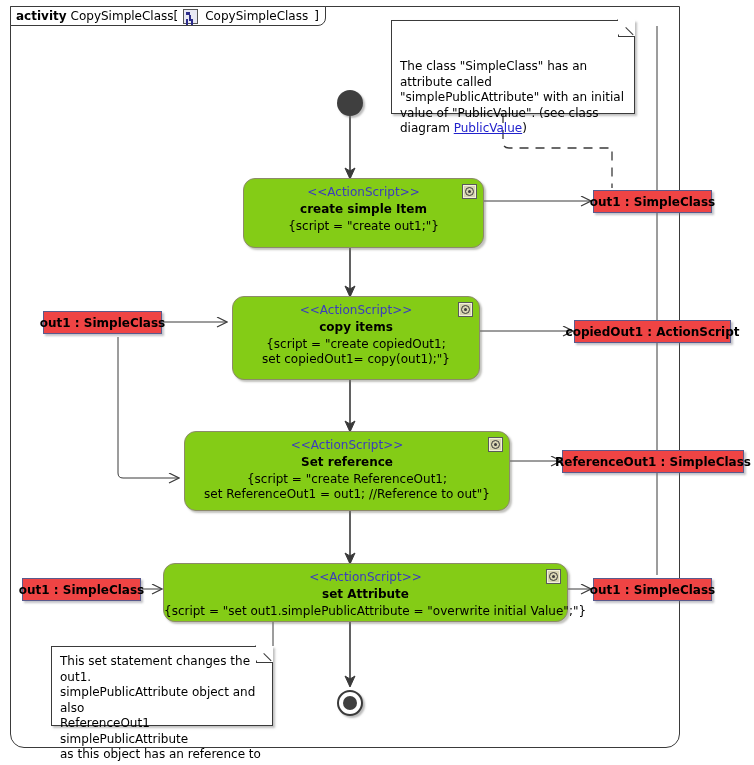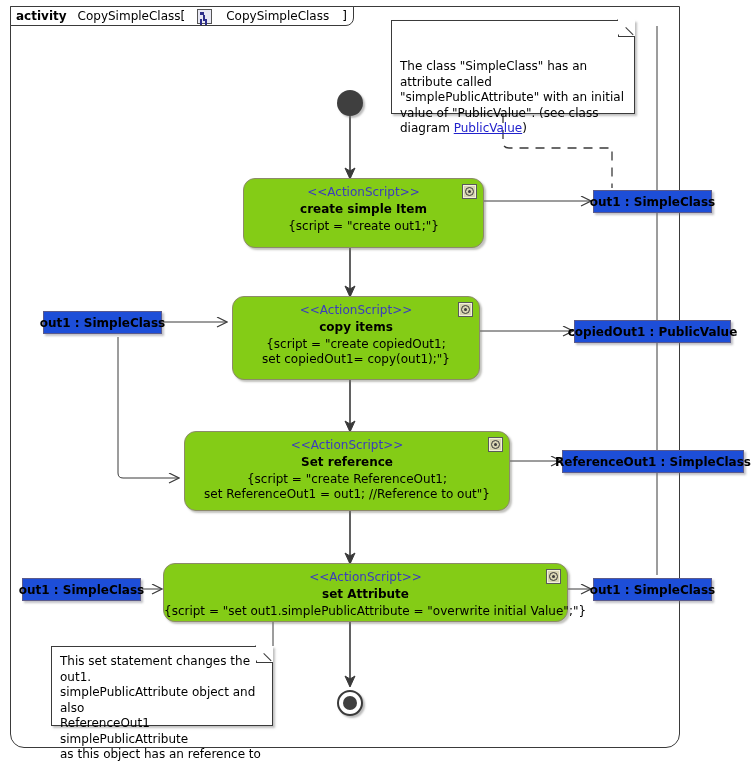--- a/index.html
+++ b/index.html
@@ -14,21 +14,21 @@
   
   .frame{
     position:absolute;left:10px;top:6px;width:670px;height:742px;
     border:1px solid #3a3a3a;border-radius:0 0 14px 14px;
     background:transparent;box-sizing:border-box;
   }
   .frame-header{
     position:absolute;left:10px;top:6px;height:20px;
     border:1px solid #3a3a3a;border-bottom:1px solid #3a3a3a;
     background:#ffffff;box-sizing:border-box;
-    display:flex;align-items:center;gap:11px;padding:0 6px 0 5px;
+    display:flex;align-items:center;gap:4px;padding:0 6px 0 5px;
     white-space:nowrap;border-radius:0 0 8px 0;
   }
   .frame-kw{font-weight:bold;font-size:12px;letter-spacing:0px;}
   .frame-title{font-size:12px;margin-left:0;}
   .tab-icon{
     display:inline-block;width:13px;height:13px;margin:0 3px 0 1px;
     border:1px solid #555;background:#e8e8f4;position:relative;vertical-align:middle;
   }
   .tab-icon:before{
     content:"";position:absolute;left:2px;top:2px;width:4px;height:3px;
@@ -59,21 +59,21 @@
     border:1px solid #3a3a3a;border-radius:50%;box-sizing:border-box;
   }
   .corner-icon:after{
     content:"";position:absolute;left:5px;top:5px;width:3px;height:3px;
     background:#3a3a3a;border-radius:50%;
   }
 
   
   .objnode{
     position:absolute;box-sizing:border-box;
-    background:#1d4ed8;border:1px solid #5a5a8c;
+    background:#ef4444;border:1px solid #5a5a8c;
     box-shadow:2px 2px 2px rgba(120,120,130,.45);
     font-weight:bold;font-size:12px;color:#000;
     display:flex;align-items:center;justify-content:center;
     white-space:nowrap;
   }
 
   
   .note{
     position:absolute;box-sizing:border-box;
     background:#ffffff;border:1px solid #3a3a3a;
@@ -201,21 +201,21 @@
     <div class="corner-icon"></div>
     <div class="stereo">&lt;&lt;ActionScript&gt;&gt;</div>
     <div class="aname">set Attribute</div>
     <div class="ascript">{script = "set out1.simplePublicAttribute = "overwrite initial Value";"}</div>
   </div>
 
   <div class="objnode" style="left:593px;top:190px;width:119px;height:23px;">out1 : SimpleClass</div>
 
   <div class="objnode" style="left:43px;top:311px;width:119px;height:23px;">out1 : SimpleClass</div>
 
-  <div class="objnode" style="left:574px;top:320px;width:157px;height:23px;">copiedOut1 : PublicValue</div>
+  <div class="objnode" style="left:574px;top:320px;width:157px;height:23px;">copiedOut1 : ActionScript</div>
 
   <div class="objnode" style="left:562px;top:450px;width:182px;height:23px;">ReferenceOut1 : SimpleClass</div>
 
   <div class="objnode" style="left:22px;top:578px;width:119px;height:23px;">out1 : SimpleClass</div>
 
   <div class="objnode" style="left:593px;top:578px;width:119px;height:23px;">out1 : SimpleClass</div>
 
   <div class="note" style="left:51px;top:646px;width:222px;height:80px;">This set statement changes the out1.
 simplePublicAttribute object and also
 ReferenceOut1 simplePublicAttribute

